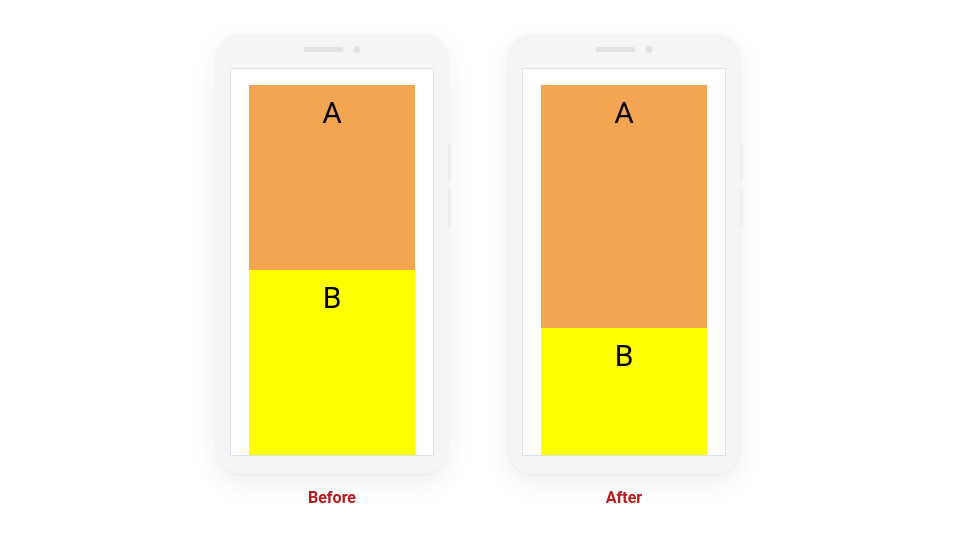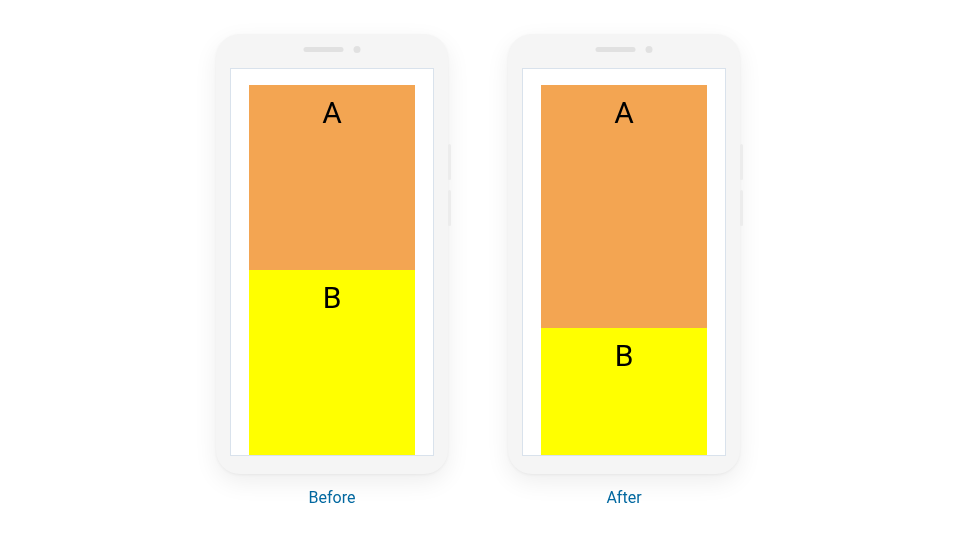--- a/index.html
+++ b/index.html
@@ -23,21 +23,21 @@
 .side-btn.b{top:156px;}
 .screen{
   position:absolute;top:34px;left:14px;right:14px;bottom:18px;
   background:#ffffff;border:1px solid var(--frame);
   padding:16px 18px 0 18px;box-sizing:border-box;
 }
 .stack{width:100%;height:100%;display:flex;flex-direction:column;}
 .blockA{background:#f3a552;}
 .blockB{background:var(--yellow);}
 .block{display:flex;align-items:flex-start;justify-content:center;padding-top:10px;font-size:30px;color:#000;box-sizing:border-box;}
-.caption{margin-top:14px;font-size:16px;font-weight:400;color:#0369a1;}
+.caption{margin-top:14px;font-size:16px;font-weight:700;color:#b91c1c;}
 </style>
 </head>
 <body>
 
 <div class="canvas">
 
   <div class="col">
     <div class="phone">
       <div class="notch">
         <div class="speaker"></div>

